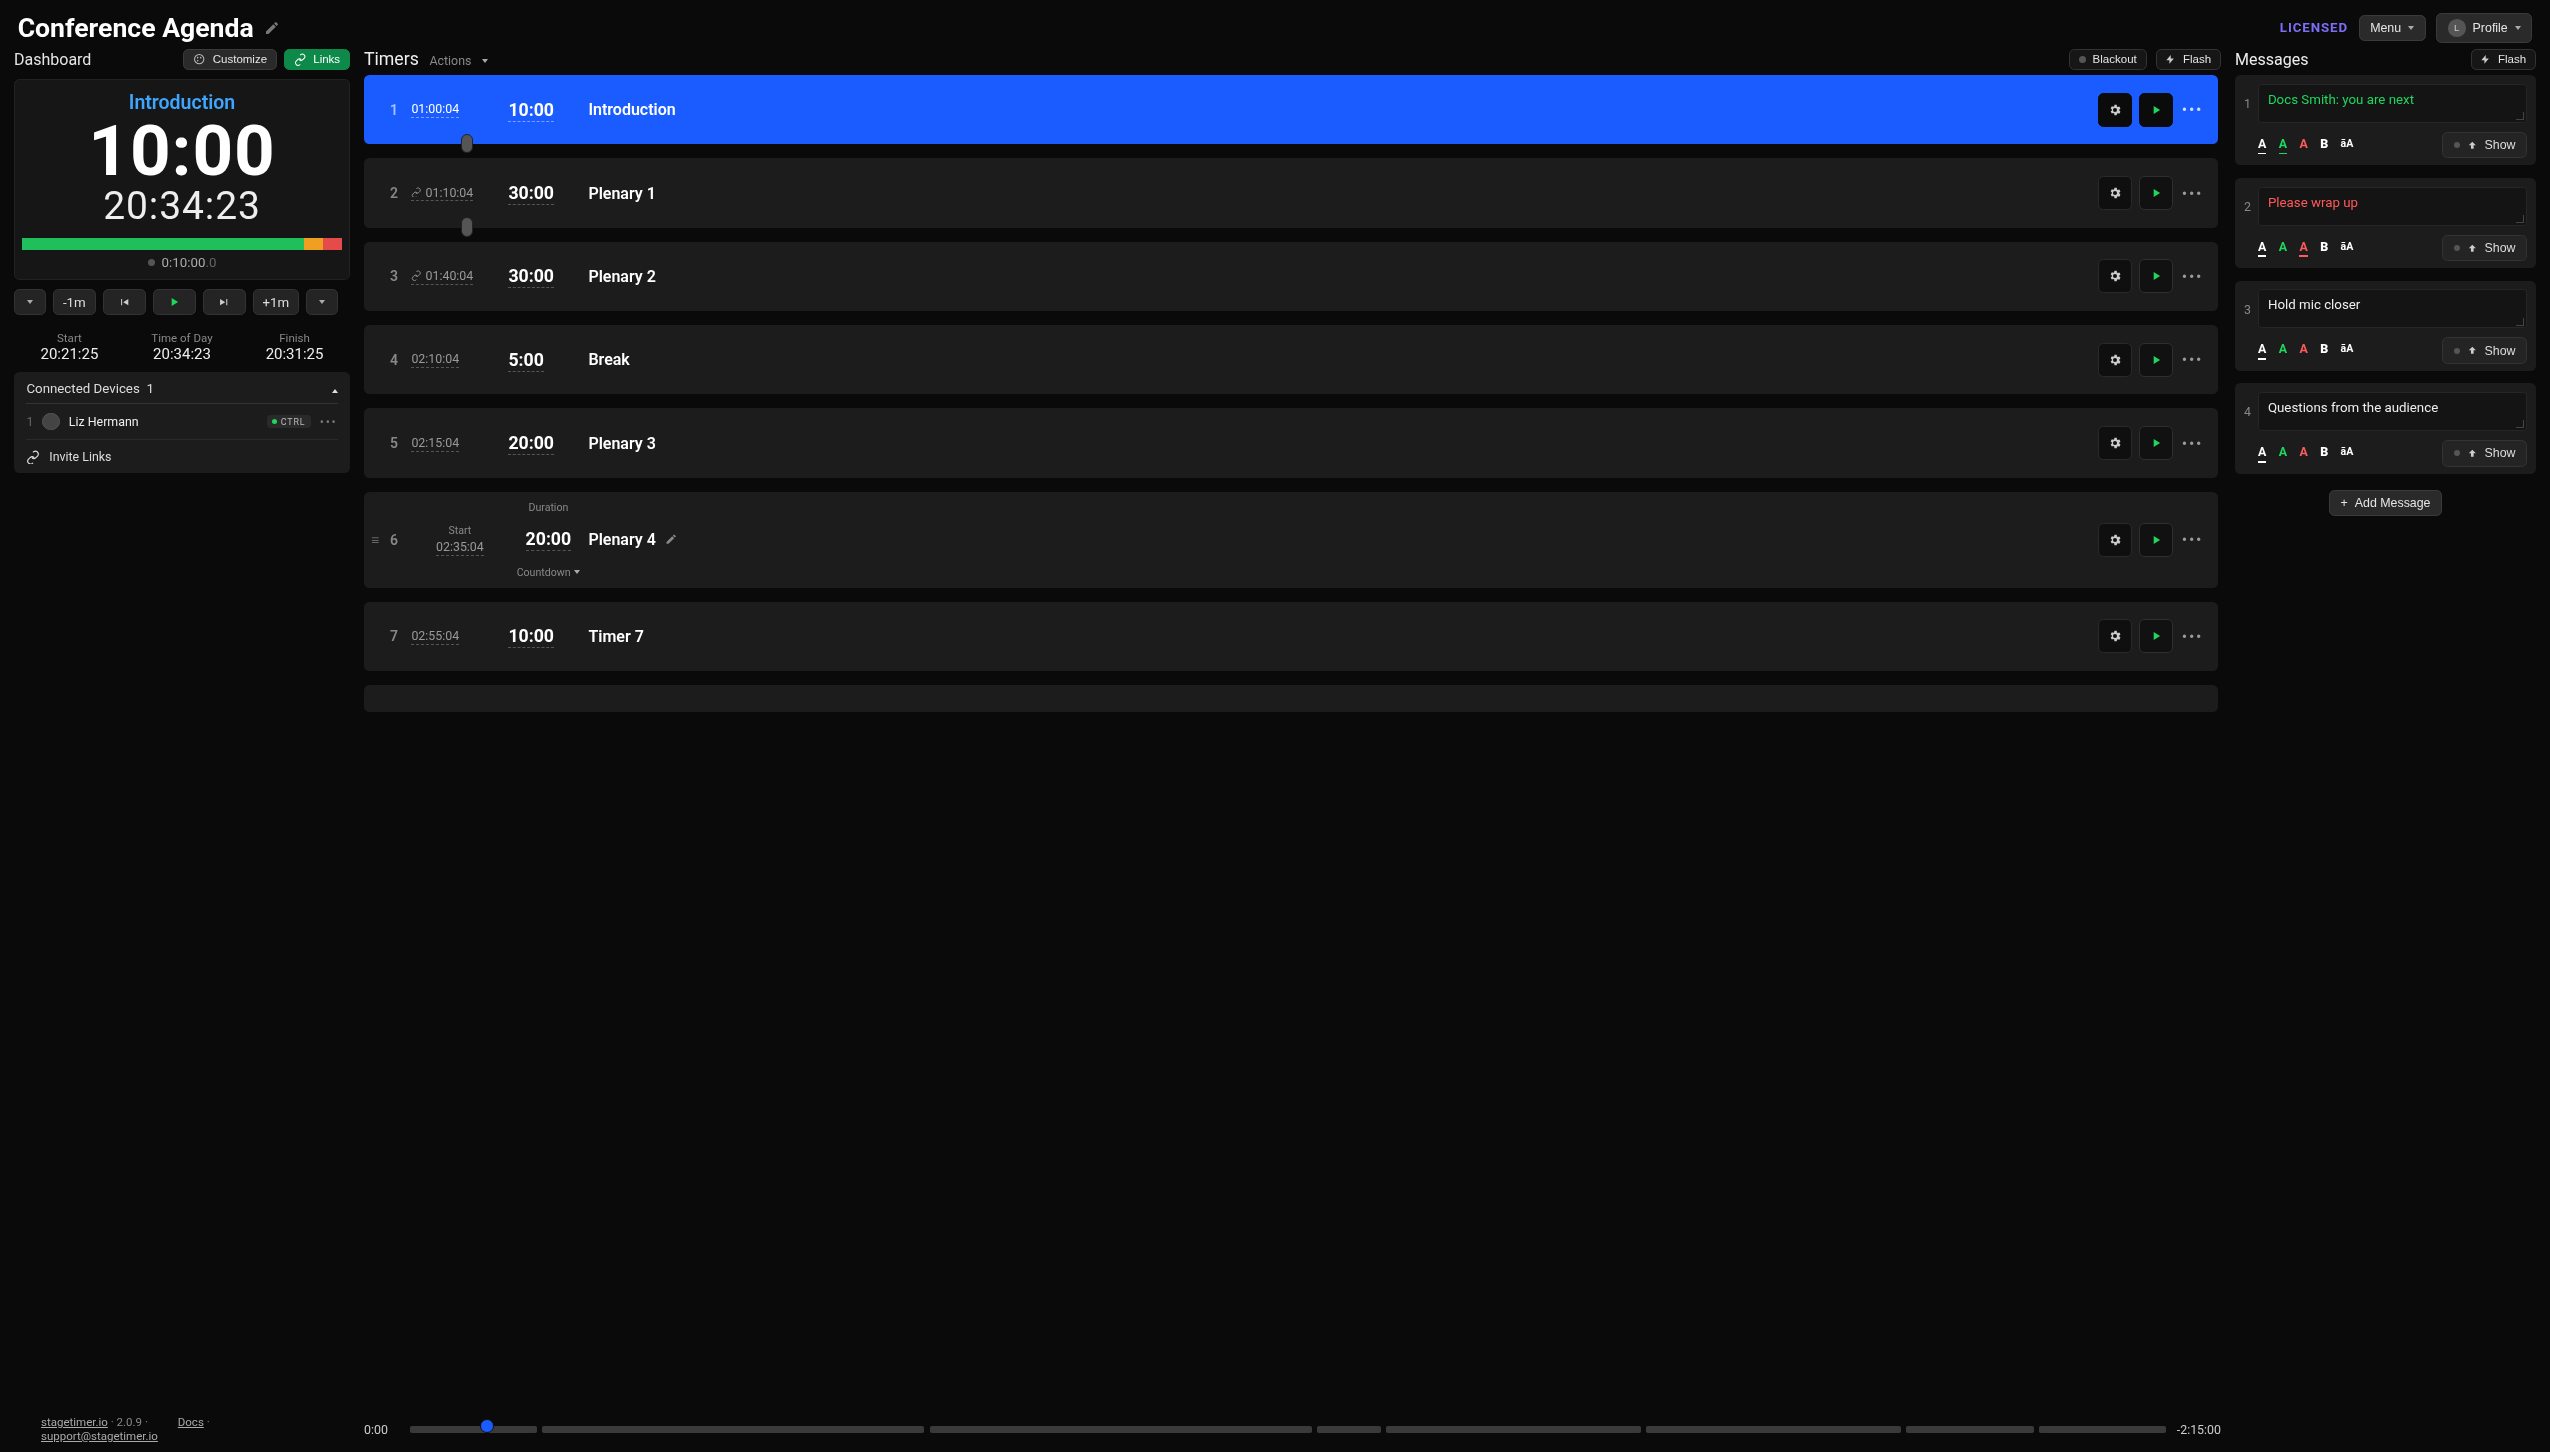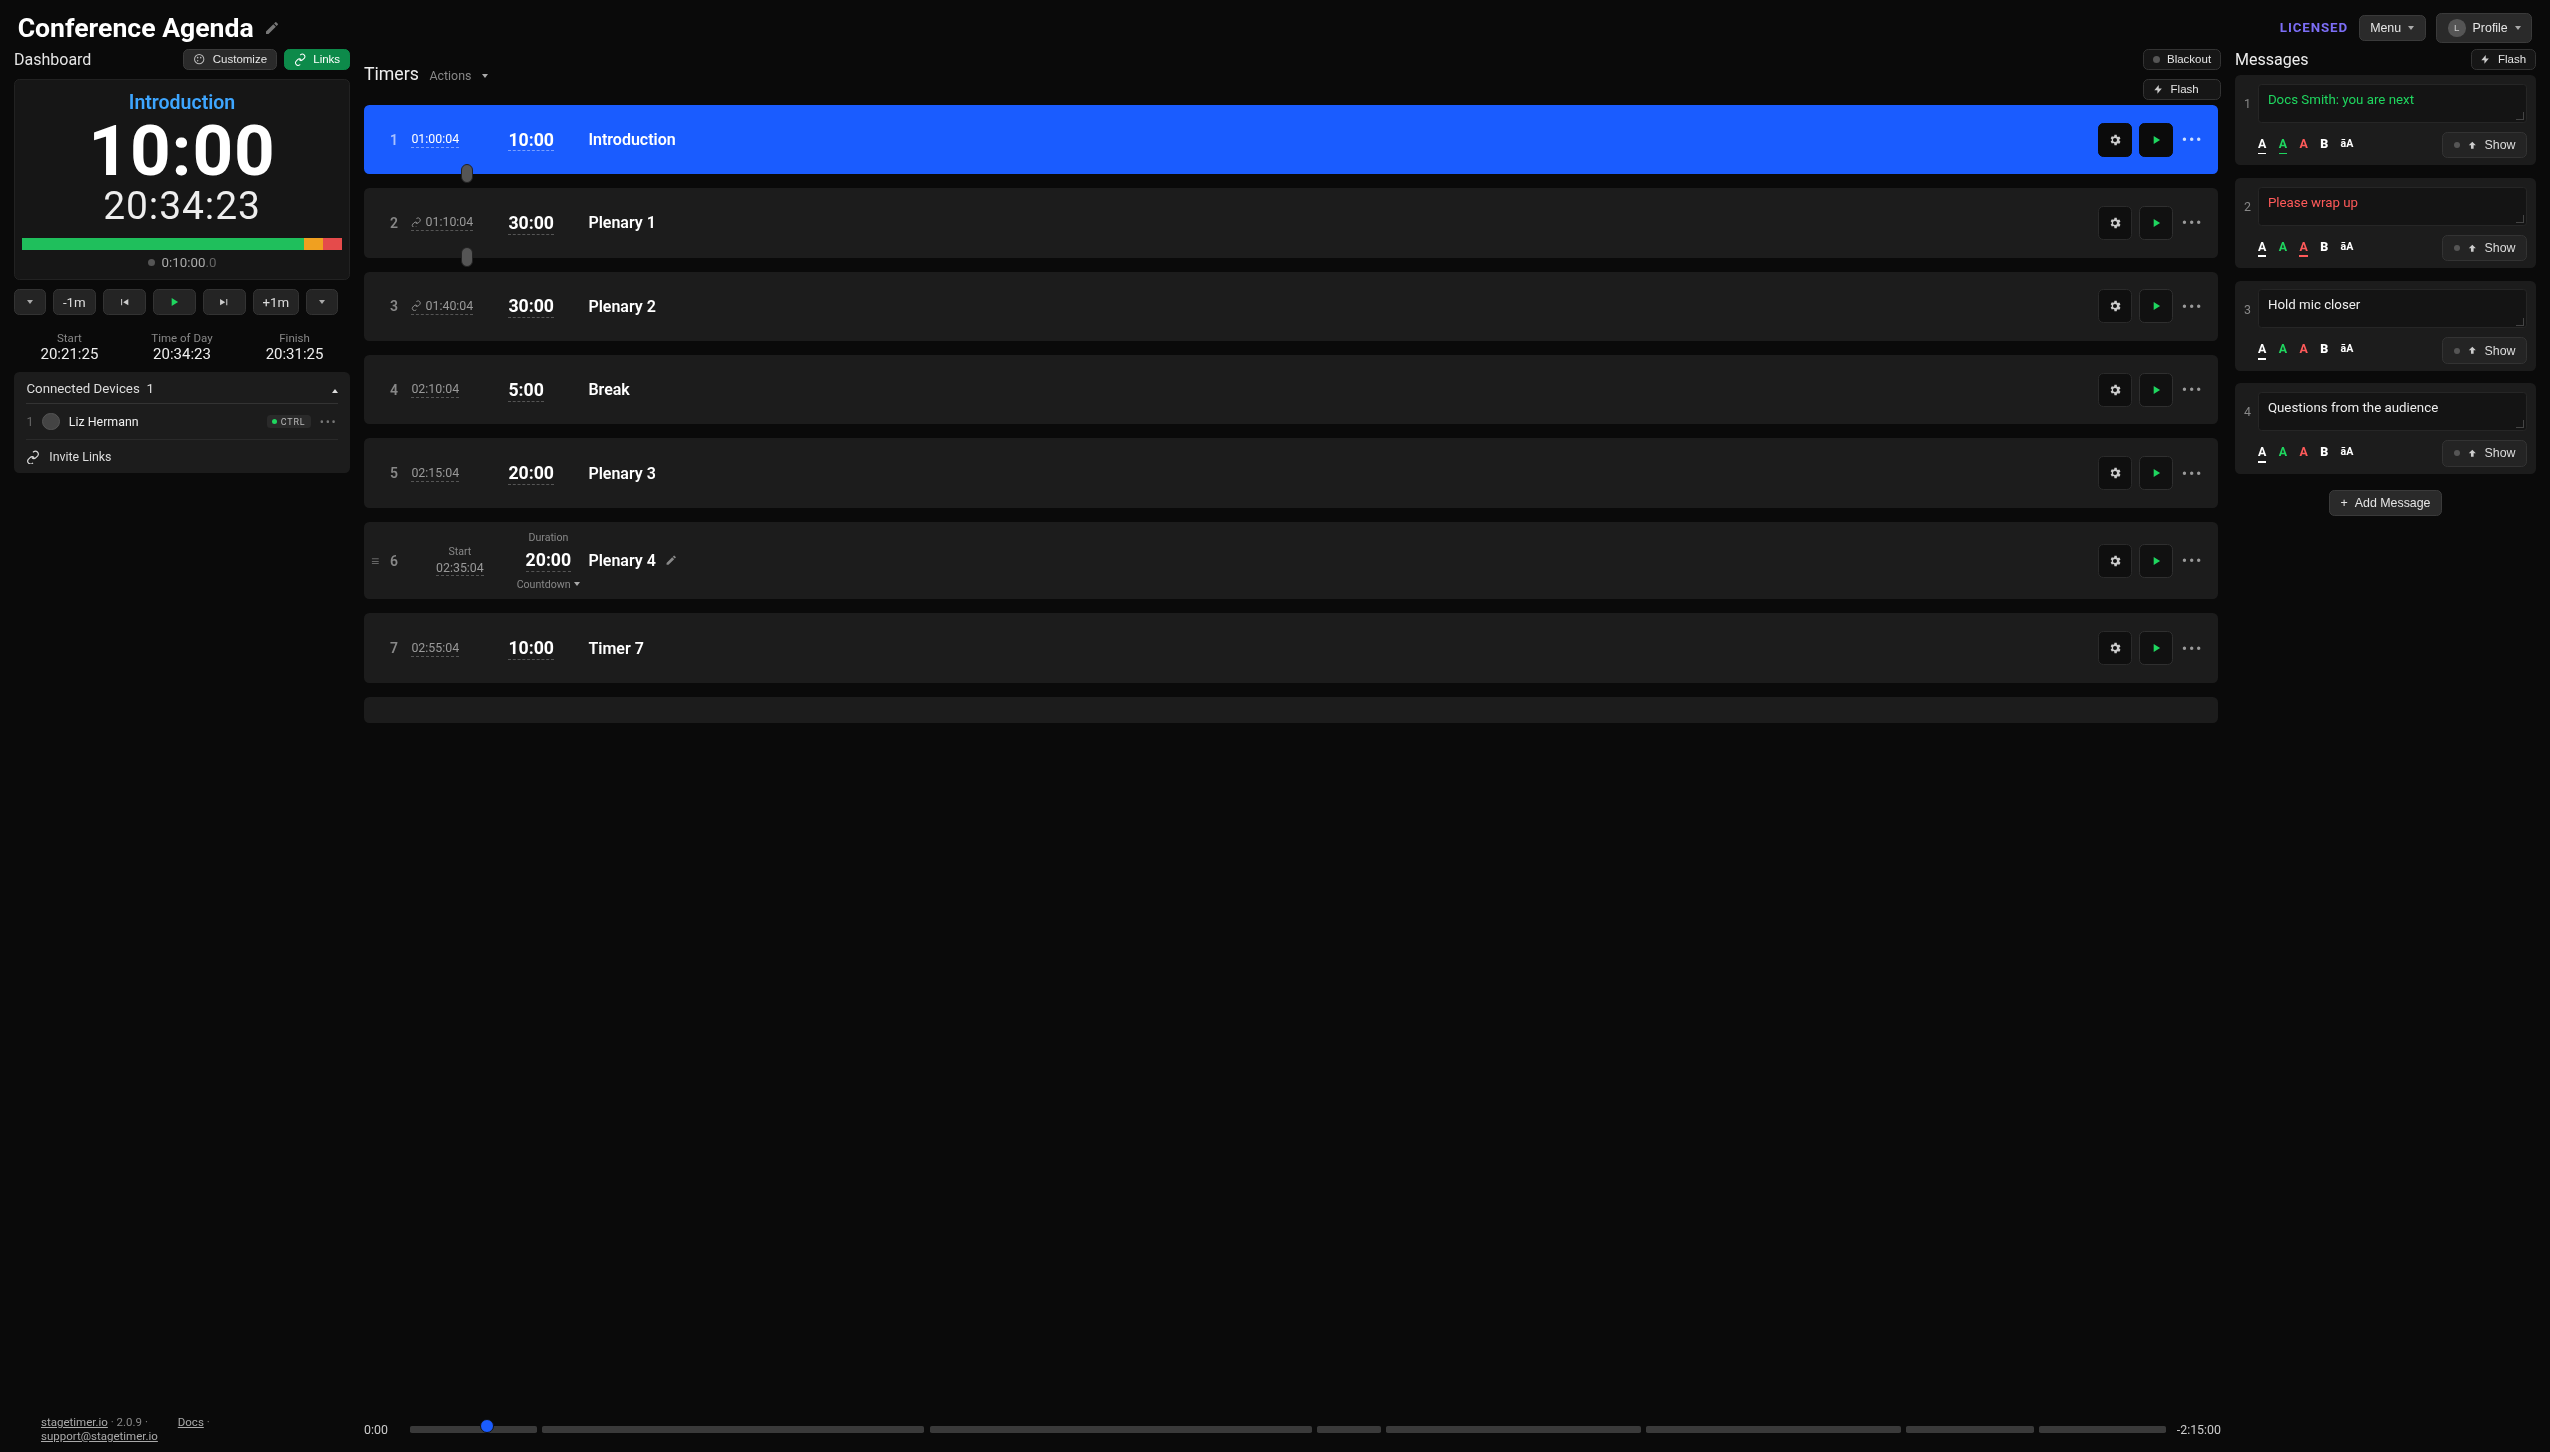--- a/index.html
+++ b/index.html
@@ -55,21 +55,21 @@
   .ctrl-badge .gd { width:5.3px;height:5.3px;border-radius:50%;background:#1fd65f; }
   .dev-more { color:#777; cursor:pointer; letter-spacing:1.8px; }
   .invite-row { display:flex; align-items:center; gap:8.9px; padding-top:8.9px; color:#ddd; cursor:pointer;}
 
   
   .center { display:flex; flex-direction:column; overflow:hidden; }
   .center-head { display:flex; align-items:center; justify-content:space-between; padding-bottom:5.3px;}
   .center-head-left { display:flex; align-items:baseline; gap:10.6px; }
   .timers-title { font-size:17.7px; color:#eee; }
   .actions-lbl { color:#888; font-size:12.4px; display:inline-flex;align-items:center;gap:11px; cursor:pointer;}
-  .center-btns { display:flex; gap:8.9px;flex-direction:column; }
+  .center-btns { display:flex; gap:8.9px; }
   .btn-ghost { background:#161616; border:0.9px solid #333; }
 
   .timer-list { flex:1; overflow-y:auto; display:flex; flex-direction:column; gap:14px; padding-right:3.5px; padding-bottom:53px;}
   .timer-list::-webkit-scrollbar { width:7px; }
   .timer-list::-webkit-scrollbar-thumb { background:#333; border-radius:3.5px; }
 
   .trow { background:#1c1c1c; border-radius:5.3px; display:grid; grid-template-columns: 35px 97px 80px 1fr 124px; align-items:center; padding:17.7px 12.4px; position:relative; }
   .trow.active { background:#1a5cff; }
   .trow .num { color:#888; font-size:14px; font-weight:600; text-align:center;}
   .trow.active .num { color:#a9c2ff; }
@@ -83,21 +83,21 @@
   .trow.active .ibtn { background:#0b0b0b; border-color:#0b0b0b; }
   .ibtn.play svg { fill:#1fd65f; }
   .ibtn.play { background:#111; border:0.9px solid #2f2f2f; }
   .tacts .more { color:#9a9a9a; cursor:pointer; font-size:16px; letter-spacing:1.8px; padding:0 1.8px;}
   .trow.active .tacts .more { color:#cfe0ff; }
   .handle { position:absolute; left:97px; bottom:-8.9px; width:12.4px; height:19.5px; background:#555; border-radius:6.2px; border:0.9px solid #222; z-index:2;}
   .drag-handle { position:absolute; left:7px; top:50%; transform:translateY(-50%); color:#666; font-size:14px; display:none;}
   .trow.idx6 .drag-handle { display:block; }
   .trow.idx6 { padding-top:8.9px; padding-bottom:8.9px; }
   .trow.idx6 .sched-col { display:flex; flex-direction:column; align-items:center; gap:1.8px;}
-  .trow.idx6 .dur-col { display:flex; flex-direction:column; align-items:center; gap:6px;}
+  .trow.idx6 .dur-col { display:flex; flex-direction:column; align-items:center; gap:15px;}
   .small-lbl { color:#888; font-size:10.6px; }
   .cd-lbl { color:#888; font-size:10.6px; display:inline-flex;align-items:center;gap:3.5px;}
   .trow.stub { height:26.6px; padding:8.9px; }
   .link-icon { width:10.6px;height:10.6px; }
 
   
   .right { display:flex; flex-direction:column; overflow:hidden; }
   .right-head { display:flex; align-items:center; justify-content:space-between; padding-bottom:5.3px;}
   .msg-title { font-size:16px; color:#eee; }
   .msg-list { display:flex; flex-direction:column; gap:12.4px; overflow-y:auto; padding-bottom:35px;}

